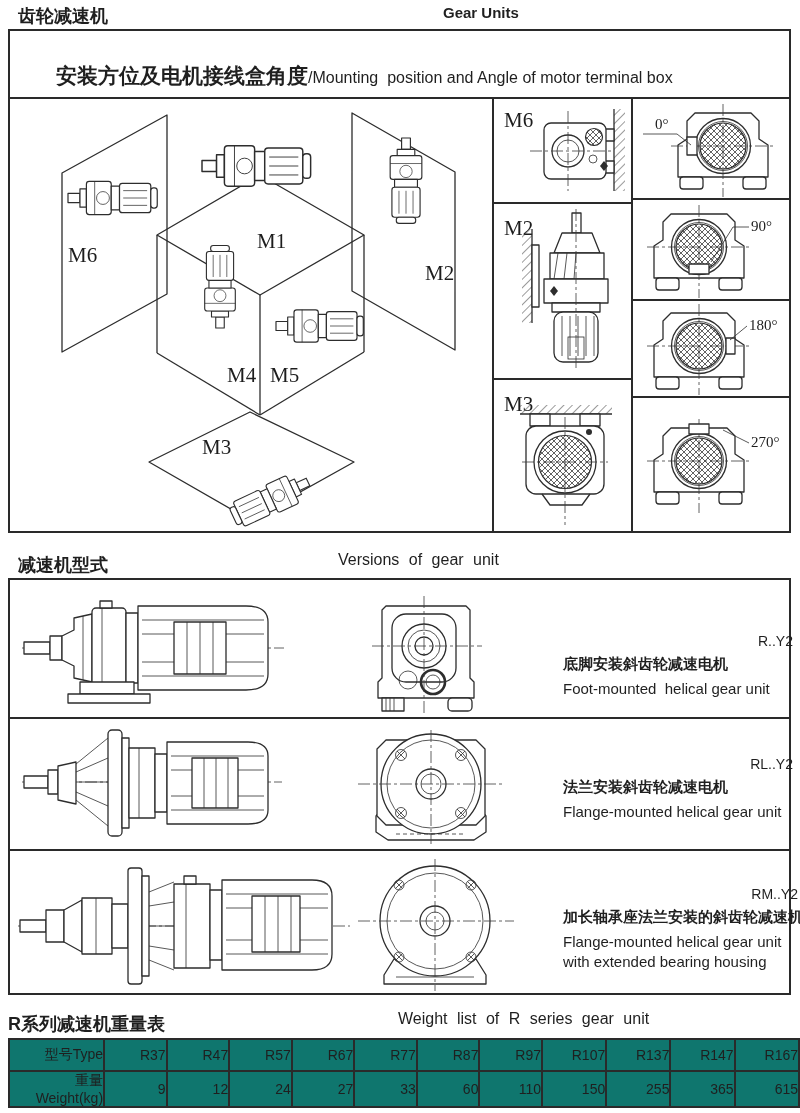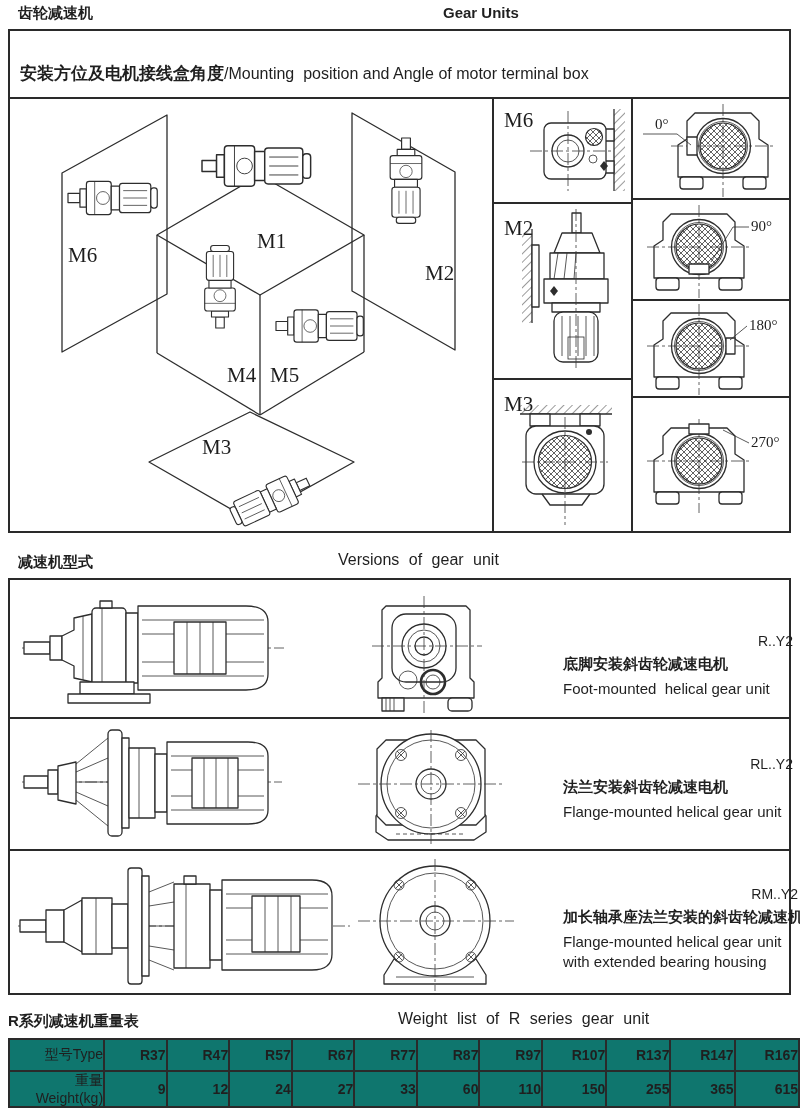--- a/index.html
+++ b/index.html
@@ -3,32 +3,32 @@
 <meta charset="utf-8">
 <style>
   html,body{margin:0;padding:0;background:#fff;}
   .page{position:relative;width:800px;height:1113px;background:#ffffff;overflow:hidden;
         font-family:"Liberation Sans","DejaVu Sans",sans-serif;color:#1f1f1f;}
   .abs{position:absolute;}
   .pre{white-space:pre;}
   .box{position:absolute;border:2px solid #2a2a2a;}
   .hline{position:absolute;height:2px;background:#2a2a2a;}
   .vline{position:absolute;width:2px;background:#2a2a2a;}
-  .h-cn{font-weight:bold;font-size:15px;text-align:center;}
+  .h-cn{font-weight:bold;font-size:18px;text-align:center;}
   .h-en{font-weight:bold;font-size:15px;margin-left:44px;}
-  .boxtitle-cn{font-weight:bold;font-size:17px;}
+  .boxtitle-cn{font-weight:bold;font-size:21px;margin-left:36px;}
   .boxtitle-en{font-size:16px;}
   .sec-en{font-size:16px;word-spacing:5px;}
   .code{font-size:14px;margin:0 0 6px 0;text-align:right;}
   .dcn{font-size:15px;font-weight:bold;margin:0 0 5px 0;}
   .den{font-size:15px;margin:0;line-height:20px;}
   table.wt{border-collapse:collapse;position:absolute;left:8px;top:1038px;}
   table.wt td{border:2px solid #2a2a2a;text-align:right;font-size:14px;padding:0;background:#0f766e;}
   table.wt td.lab{width:100px;}
-  table.wt td.c{width:70px;font-weight:bold;}
+  table.wt td.c{width:70px;}
   table.wt tr.r1 td{height:30px;}
   table.wt tr.r2 td{height:27px;}
   svg text{font-family:"Liberation Serif","DejaVu Serif",serif;fill:#1d1d1d;}
   text.mlabel{font-size:21px;}
   text.alabel{font-size:15px;}
   .s{stroke:#2d2d2d;stroke-width:1.3;fill:none;stroke-linejoin:round;}
   .sf{stroke:#2d2d2d;stroke-width:1.3;fill:#ffffff;stroke-linejoin:round;}
   .t{stroke:#2d2d2d;stroke-width:0.8;fill:none;}
   .blk{fill:#2d2d2d;stroke:none;}
   .cl{stroke:#3a3a3a;stroke-width:0.8;fill:none;stroke-dasharray:12 3 3 3;}

